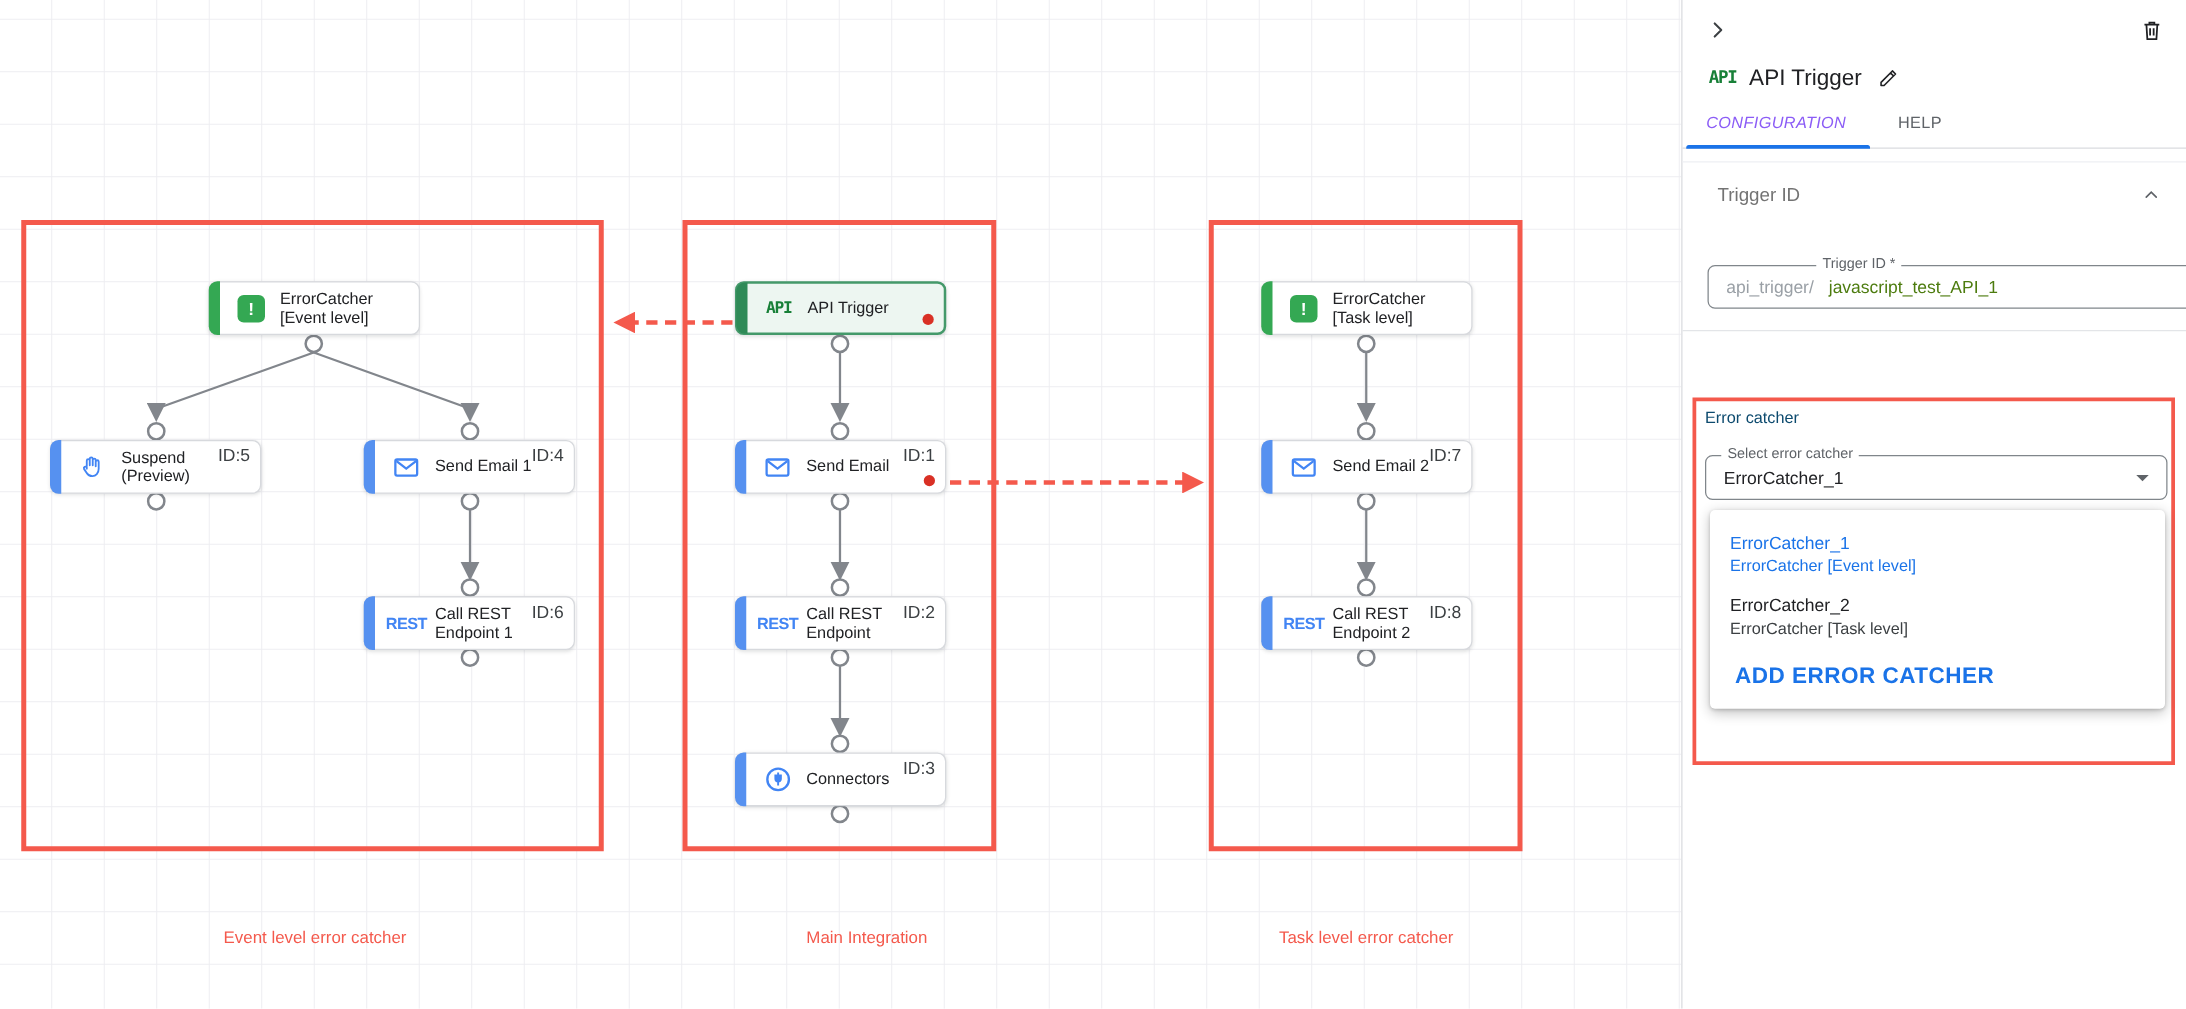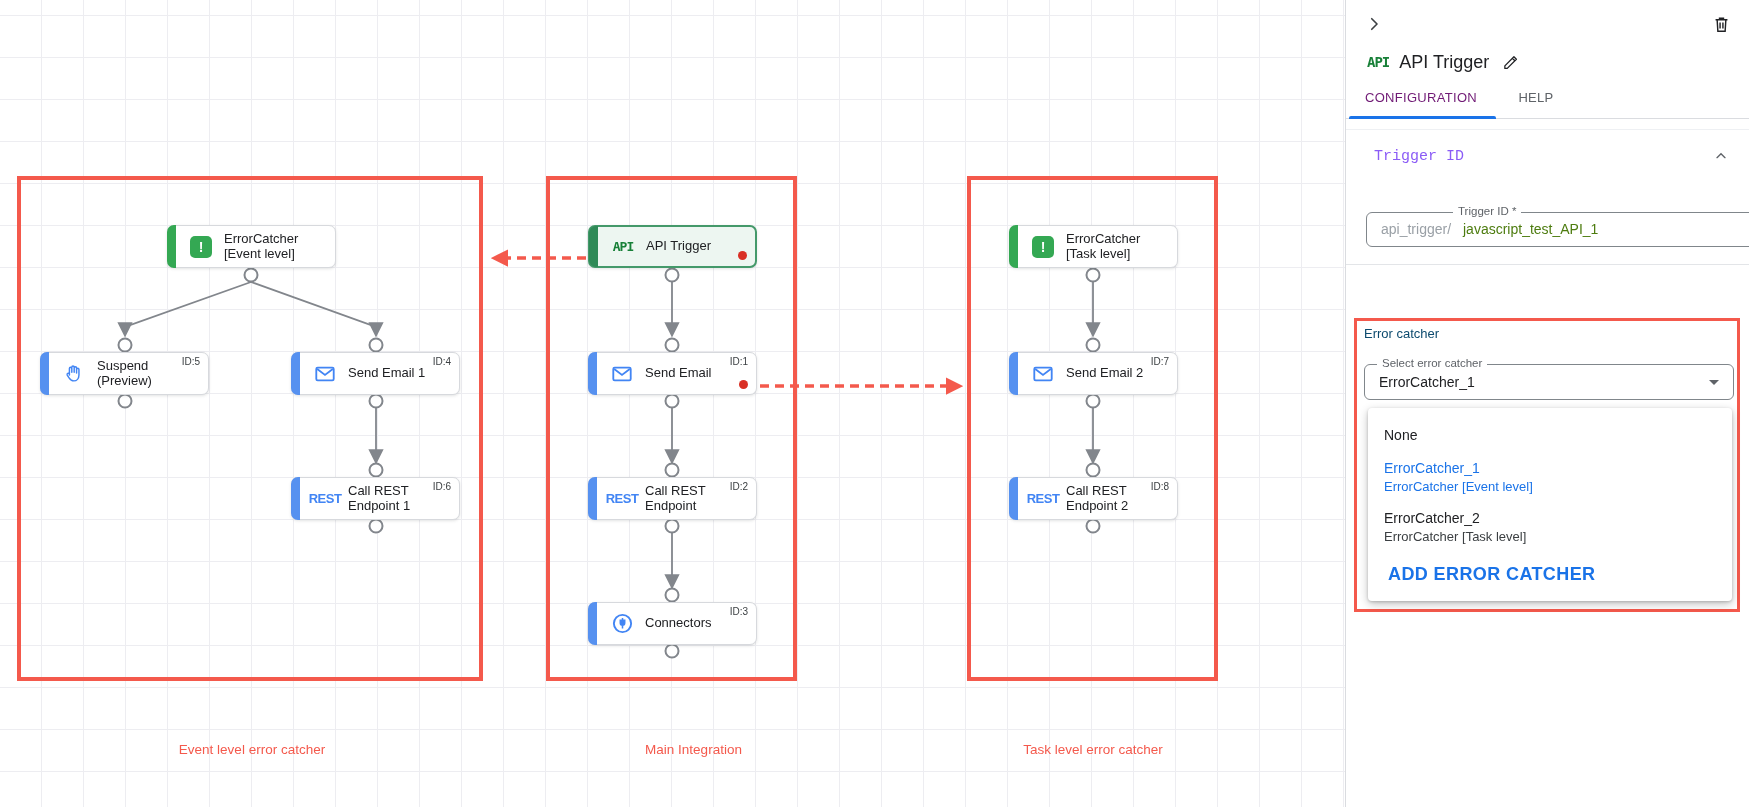--- a/index.html
+++ b/index.html
@@ -32,47 +32,47 @@
     align-items:center; justify-content:center; }
   .err-badge { width:22px; height:22px; background:#34a853; border-radius:5px;
     color:#fff; font-weight:bold; font-size:14px; display:flex; align-items:center;
     justify-content:center; }
   .rest-txt { color:#4285f4; font-weight:800; font-size:13px; letter-spacing:-.5px;
     font-family:"Liberation Sans", sans-serif; }
   .api-txt { color:#188038; font-weight:bold; font-size:13px;
     font-family:"DejaVu Sans Mono", monospace; letter-spacing:-1px; }
   .ntitle { font-size:13px; font-weight:500; line-height:1.15; color:#202124;
     margin-left:8px; max-width:104px; }
-  .nid { position:absolute; top:3px; right:8px; font-size:10px; color:#3c4043; }
+  .nid { position:absolute; top:3px; right:8px; font-size:14px; color:#3c4043; }
   .red-dot { position:absolute; width:9px; height:9px; border-radius:50%;
     background:#d93025; }
 
   
   .panel { position:relative; width:404px; height:807px; background:#fff;
     border-left:1px solid #dadce0; }
   .panel-top { display:flex; justify-content:space-between; align-items:center;
     padding:12px 16px 0 16px; }
   .icon-btn { width:24px; height:24px; display:flex; align-items:center;
     justify-content:center; cursor:pointer; }
   .panel-head { display:flex; align-items:center; gap:10px; padding:14px 20px 0 21px; }
   .head-badge { color:#188038; font-weight:bold; font-size:14px;
     font-family:"DejaVu Sans Mono", monospace; letter-spacing:-1px; }
   .head-title { font-size:18px; color:#202124; }
   .tabs { position:relative; margin-top:16px; height:29px; display:flex;
     border-bottom:1px solid #dadce0; }
   .tab { font-size:13px; letter-spacing:.3px; font-weight:500; color:#5f6368;
     display:flex; align-items:flex-start; justify-content:center; cursor:pointer; }
-  .tab.cfg { width:150px; color:#701a75; }
+  .tab.cfg { width:150px; color:#8b5cf6;font-style:italic; }
   .tab.help { width:80px; }
   .tab-underline { position:absolute; left:3px; bottom:-1px; width:147px; height:3px;
     background:#1a73e8; border-radius:2px 2px 0 0; }
   .sub-divider { height:1px; background:#eef0f3; margin-top:10px; }
   .section-head { display:flex; justify-content:space-between; align-items:center;
     padding:0 16px 0 28px; }
-  .section-head .t { font-size:15px; font-weight:500; color:#8b5cf6;font-family:Liberation Mono, monospace; }
+  .section-head .t { font-size:15px; font-weight:500; color:#737373; }
   .outlined { position:absolute; border:1px solid #80868b; border-radius:6px;
     background:#fff; }
   .float-label { position:absolute; top:-8px; font-size:11.5px; color:#5f6368;
     background:#fff; padding:0 5px; white-space:nowrap; }
   .divider { position:absolute; left:0; right:0; height:1px; background:#e3e5e8; }
   .hl-box { position:absolute; border:3px solid #f4594c; }
   .menu { position:absolute; background:#fff; border-radius:4px;
     box-shadow:0 1px 3px rgba(0,0,0,.18), 0 3px 10px rgba(0,0,0,.24);
     padding:10px 0 14px 0; }
   .menu .mi { padding:9px 16px; font-size:14px; color:#202124; cursor:pointer; }
@@ -316,21 +316,20 @@
 
     <span style="position:absolute; left:18px; top:326px; font-size:13px; color:#0c4a6e;">Error catcher</span>
 
     <div class="outlined" style="left:18px; top:364px; width:370px; height:36px;">
       <span class="float-label" style="left:12px;">Select error catcher</span>
       <span style="position:absolute; left:14px; top:9px; font-size:14px; color:#202124;">ErrorCatcher_1</span>
       <span class="caret"></span>
     </div>
 
     <div class="menu" style="left:22px; top:408px; width:364px;">
-      <div class="mi">None</div>
       <div class="opt blue">
         <div class="n">ErrorCatcher_1</div>
         <div class="s">ErrorCatcher [Event level]</div>
       </div>
       <div class="opt dark">
         <div class="n">ErrorCatcher_2</div>
         <div class="s">ErrorCatcher [Task level]</div>
       </div>
       <div class="add">ADD ERROR CATCHER</div>
     </div>

